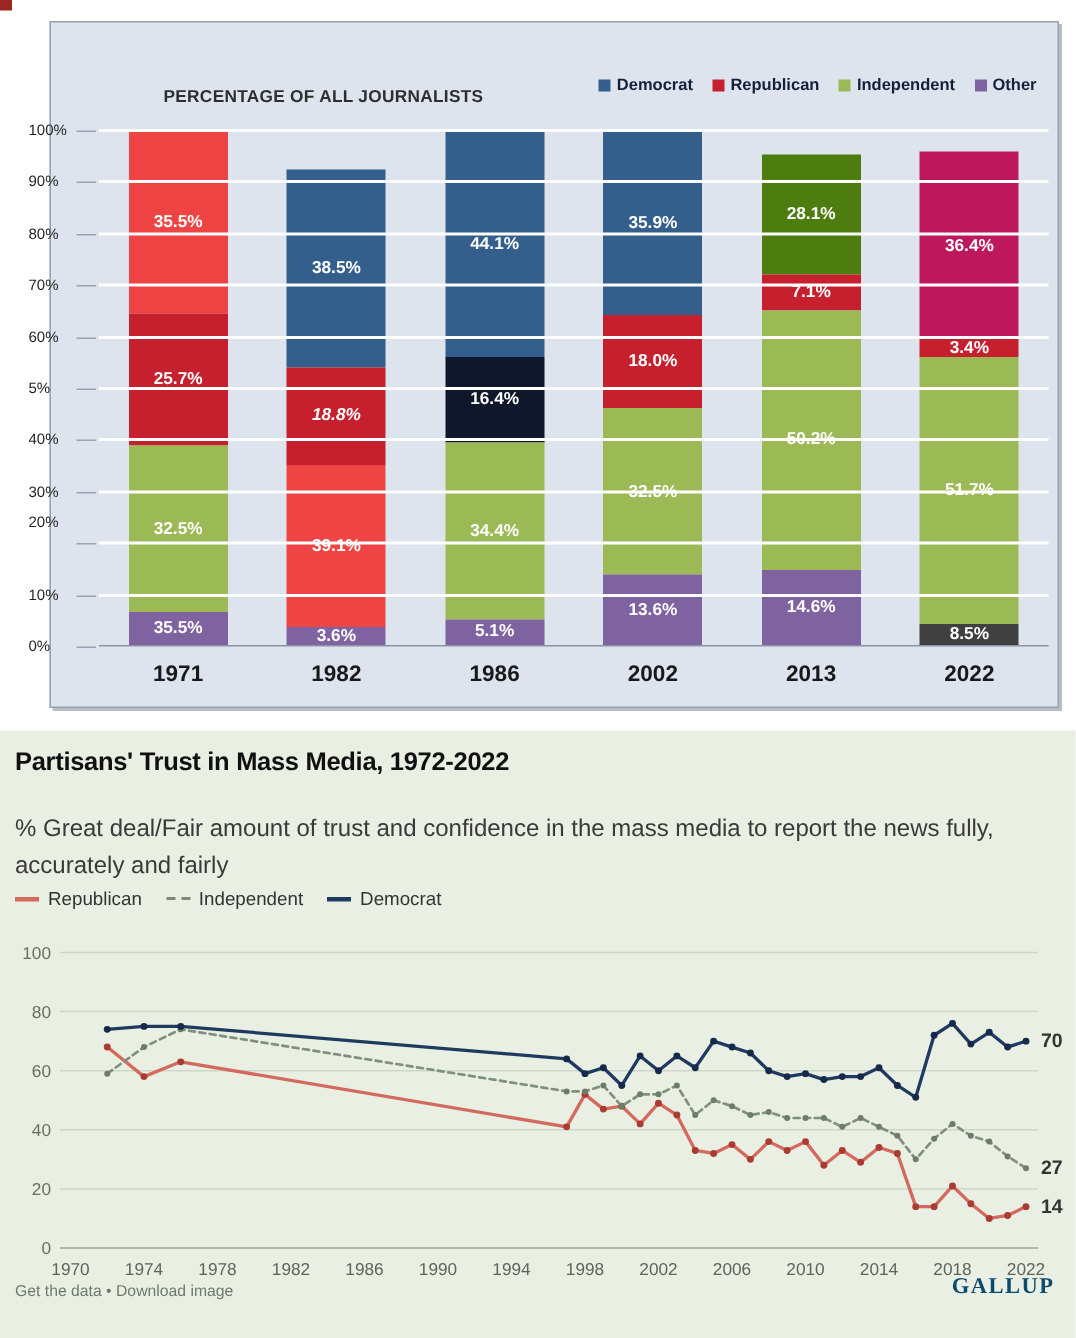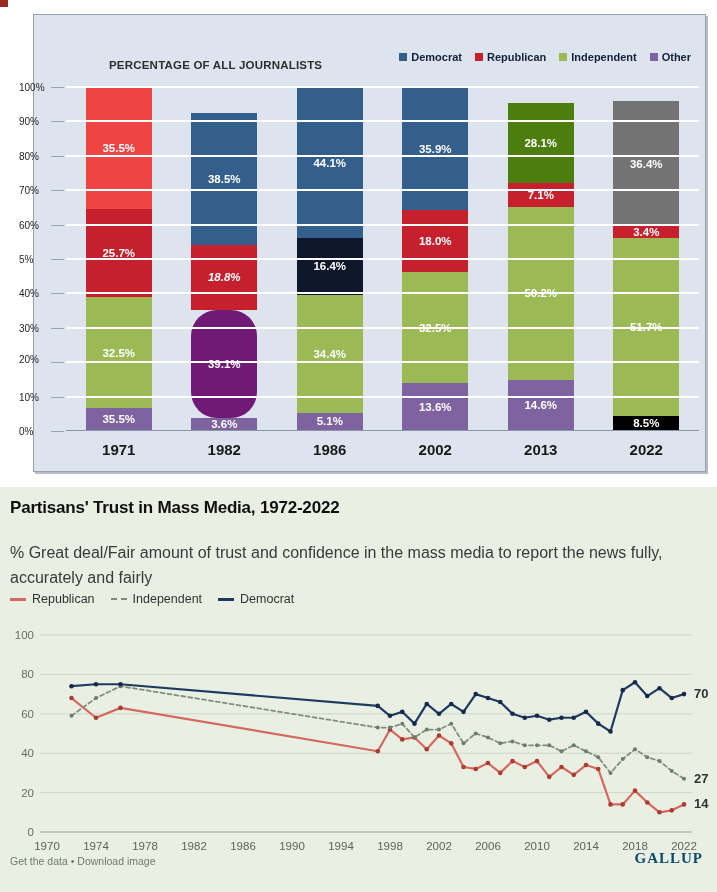--- a/index.html
+++ b/index.html
@@ -80,21 +80,21 @@
             <div class="seg" style="height: 122.12px; background: #ef4444;">35.5%</div>
             <div class="seg" style="height: 88.408px; background: rgb(198, 32, 46);">25.7%</div>
             <div class="seg" style="height: 111.8px; background: rgb(155, 186, 86);">32.5%</div>
             <div class="seg" style="height: 21.672px; background: rgb(127, 99, 161);">35.5%</div>
           </div>
         </div>
         <div class="bar-slot">
           <div class="bar-col">
             <div class="seg" style="height: 132.44px; background: rgb(52, 95, 140);">38.5%</div>
             <div class="seg" style="height: 64.672px; background: rgb(198, 32, 46); font-style: italic;">18.8%</div>
-            <div class="seg" style="height: 108px; background: #701a75; border-radius: 26px;">39.1%</div>
+            <div class="seg" style="height: 108px; background: #ef4444;">39.1%</div>
             <div class="seg" style="height: 12.384px; background: rgb(127, 99, 161);">3.6%</div>
           </div>
         </div>
         <div class="bar-slot">
           <div class="bar-col">
             <div class="seg" style="height: 151.704px; background: rgb(52, 95, 140);">44.1%</div>
             <div class="seg" style="height: 56.416px; background: #0f172a;">16.4%</div>
             <div class="seg" style="height: 118.336px; background: rgb(155, 186, 86);">34.4%</div>
             <div class="seg" style="height: 17.544px; background: rgb(127, 99, 161);">5.1%</div>
           </div>
@@ -110,45 +110,45 @@
         <div class="bar-slot">
           <div class="bar-col">
             <div class="seg" style="height: 80px; background: #4d7c0f; text-align: center;">28.1%</div>
             <div class="seg" style="height: 24.424px; background: rgb(198, 32, 46);">7.1%</div>
             <div class="seg" style="height: 172.688px; background: rgb(155, 186, 86);">50.2%</div>
             <div class="seg" style="height: 50.224px; background: rgb(127, 99, 161);">14.6%</div>
           </div>
         </div>
         <div class="bar-slot">
           <div class="bar-col">
-            <div class="seg" style="height: 125.216px; background: #737373;">36.4%</div>
+            <div class="seg" style="height: 125.216px; background: #be185d;">36.4%</div>
             <div class="seg" style="height: 11.696px; background: rgb(198, 32, 46);">3.4%</div>
             <div class="seg" style="height: 177.848px; background: rgb(155, 186, 86);">51.7%</div>
-            <div class="seg" style="height: 14px; background: #000000;">8.5%</div>
+            <div class="seg" style="height: 14px; background: #404040;">8.5%</div>
           </div>
         </div>
       </div>
   <div class="gridline" style="top: 308.6px;"></div>
       <div class="gridline" style="top: 274.2px;"></div>
       <div class="gridline" style="top: 239.8px;"></div>
       <div class="gridline" style="top: 205.4px;"></div>
       <div class="gridline" style="top: 171px;"></div>
       <div class="gridline" style="top: 136.6px;"></div>
       <div class="gridline" style="top: 102.2px;"></div>
       <div class="gridline" style="top: 67.8px;"></div>
       <div class="gridline" style="top: 33.4px;"></div>
       <div class="gridline" style="top: -1px;"></div>
     </div>
   <div id="bar-ylabels">
       <div class="ytick-dash" style="left: 17px; top: 416px;"></div>
       <div class="ylabel" style="left: -15px; top: 411px;">0%</div>
       <div class="ytick-dash" style="left: 17px; top: 381.6px;"></div>
       <div class="ylabel" style="left: -15px; top: 376.6px;">10%</div>
       <div class="ytick-dash" style="left: 17px; top: 347.2px;"></div>
-      <div class="ylabel" style="left: -15px; top: 339px;">20%</div>
+      <div class="ylabel" style="left: -15px; top: 328px;">20%</div>
       <div class="ytick-dash" style="left: 17px; top: 312.8px;"></div>
       <div class="ylabel" style="left: -15px; top: 307.8px;">30%</div>
       <div class="ytick-dash" style="left: 17px; top: 278.4px;"></div>
       <div class="ylabel" style="left: -15px; top: 273.4px;">40%</div>
       <div class="ytick-dash" style="left: 17px; top: 244px;"></div>
       <div class="ylabel" style="left: -15px; top: 239px;">5%</div>
       <div class="ytick-dash" style="left: 17px; top: 209.6px;"></div>
       <div class="ylabel" style="left: -15px; top: 204.6px;">60%</div>
       <div class="ytick-dash" style="left: 17px; top: 175.2px;"></div>
       <div class="ylabel" style="left: -15px; top: 170.2px;">70%</div>

